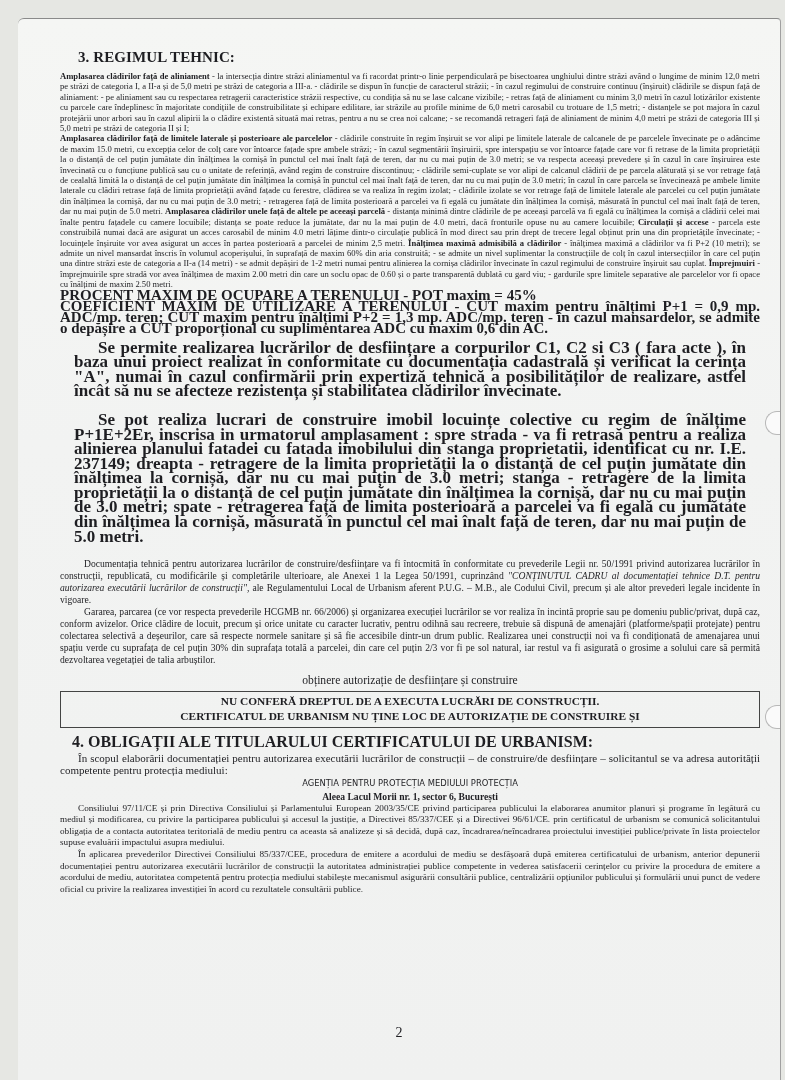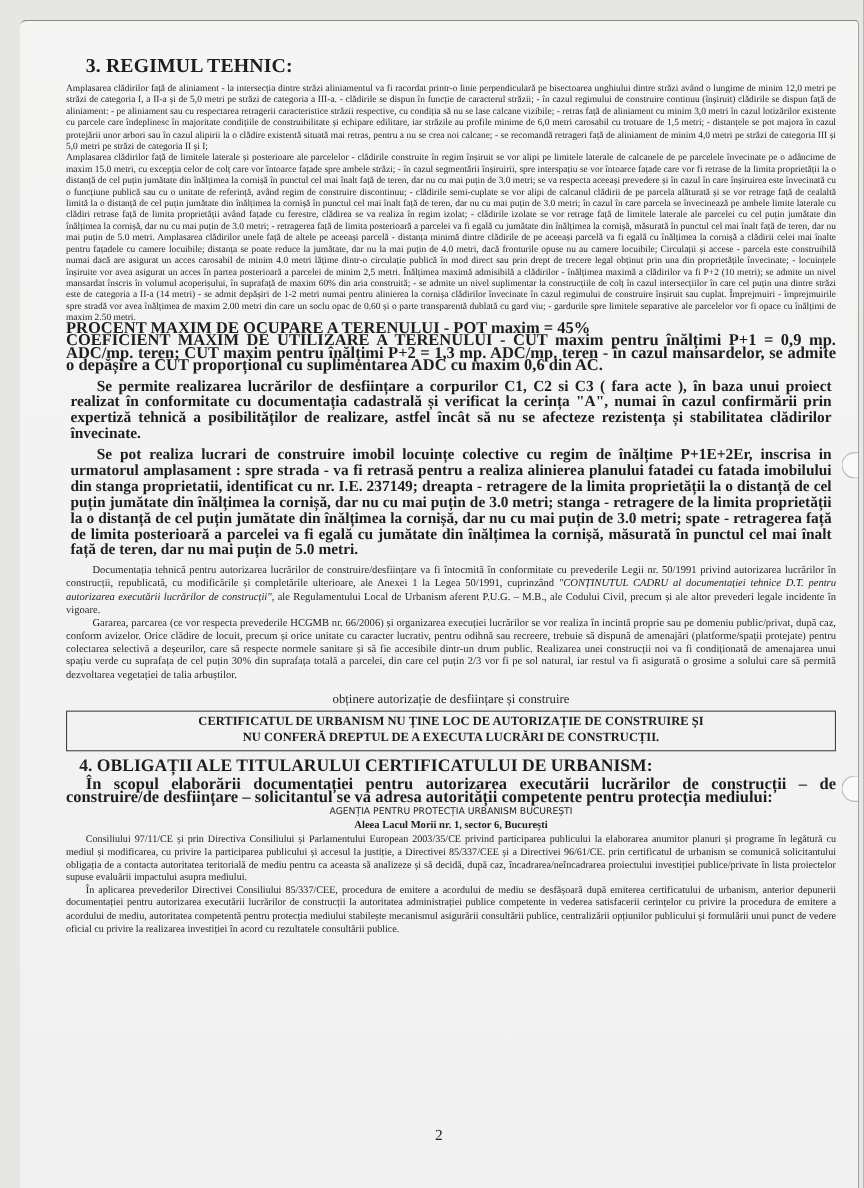--- a/index.html
+++ b/index.html
@@ -11,36 +11,36 @@
   }
   .sheet {
     position:absolute; left:18px; top:18px; width:762px; height:1062px;
     background:linear-gradient(180deg,#f5f6f4 0%,#f2f3f2 40%,#f0f1f0 100%);
     border-top:1px solid #8a8a8a; border-right:1px solid #a0a0a0;
     border-top-left-radius:6px; border-top-right-radius:4px;
   }
   .hole { position:absolute; right:0; width:14px; height:22px;
     border:1px solid #b8b8b8; border-right:none; border-radius:12px 0 0 12px; background:#fafafa; }
   .content { position:absolute; left:42px; top:30px; width:700px; }
-  h2.sec { font-size:18px; font-weight:bold; margin:0 0 5px 18px; letter-spacing:0.1px; }
+  h2.sec { font-size:15px; font-weight:bold; margin:0 0 5px 18px; letter-spacing:0.1px; }
   .small { font-size:8.6px; line-height:10.4px; text-align:justify; margin:0; }
-  .small b { font-weight:normal; }
+  .small b { font-weight:bold; }
   .stat { font-size:15px; line-height:11px; font-weight:bold; margin:0; }
-  .big { font-size:14px; line-height:14.6px; text-align:justify; margin:4px; text-indent:24px; font-weight:bold; }
+  .big { font-size:17px; line-height:14.6px; text-align:justify; margin:14px; text-indent:24px; font-weight:bold; }
   .mid { font-size:9.6px; line-height:11.9px; text-align:justify; margin:0; text-indent:24px;font-family:Liberation Serif, serif; }
   .mid i { font-style:italic; }
   .declared { text-align:center; margin:8px 0 0 0; }
   .declared .t1 { font-size:12.4px; font-weight:bold; line-height:15px; }
   .declared .t2 { font-size:11.6px; line-height:15px; }
   .boxed {
     margin:3px 0 0 0; border:1.3px solid #444; padding:2px 0 3px 0;
     text-align:center; font-weight:bold; font-size:11.4px; line-height:15px;
   }
   h2.sec4 { font-size:16px; font-weight:bold; margin:5px 0 2px 12px; }
-  .obl { font-size:15px; line-height:11.6px; font-weight:bold; text-align:justify; margin:0; text-indent:18px; }
+  .obl { font-size:11px; line-height:11.6px; font-weight:normal; text-align:justify; margin:0; text-indent:18px; }
   .agency { text-align:center; font-family:"DejaVu Sans", sans-serif; font-size:8.4px; line-height:13px; margin:0; }
   .addr { text-align:center; font-size:9.6px; font-weight:bold; line-height:13px; margin:0; }
   .body9 { font-size:9.2px; line-height:11.6px; text-align:justify; margin:0; text-indent:18px; }
   .pagenum { position:absolute; left:0; width:100%; top:1006px; text-align:center; font-size:14px; }
 </style>
 </head>
 <body>
 
 <div class="sheet">
   <div class="hole" style="top:686px;"></div>
@@ -60,26 +60,26 @@
     <p class="big">Se pot realiza lucrari de construire imobil locuințe colective cu regim de înălțime P+1E+2Er, inscrisa in urmatorul amplasament : spre strada - va fi retrasă pentru a realiza alinierea planului fatadei cu fatada imobilului din stanga proprietatii, identificat cu nr. I.E. 237149; dreapta - retragere de la limita proprietății la o distanță de cel puțin jumătate din înălțimea la cornișă, dar nu cu mai puțin de 3.0 metri; stanga - retragere de la limita proprietății la o distanță de cel puțin jumătate din înălțimea la cornișă, dar nu cu mai puțin de 3.0 metri; spate - retragerea față de limita posterioară a parcelei va fi egală cu jumătate din înălțimea la cornișă, măsurată în punctul cel mai înalt față de teren, dar nu mai puțin de 5.0 metri.</p>
 
     <p class="mid" style="margin-top:3px;"><span>Documentația tehnică pentru autorizarea lucrărilor de construire/desființare va fi întocmită în conformitate cu prevederile Legii nr. 50/1991 privind autorizarea lucrărilor în construcții, republicată, cu modificările și completările ulterioare, ale Anexei 1 la Legea 50/1991, cuprinzând </span><i>"CONȚINUTUL CADRU al documentației tehnice D.T. pentru autorizarea executării lucrărilor de construcții"</i><span>, ale Regulamentului Local de Urbanism aferent P.U.G. – M.B., ale Codului Civil, precum și ale altor prevederi legale incidente în vigoare.</span></p>
     <p class="mid">Gararea, parcarea (ce vor respecta prevederile HCGMB nr. 66/2006) și organizarea execuției lucrărilor se vor realiza în incintă proprie sau pe domeniu public/privat, după caz, conform avizelor. Orice clădire de locuit, precum și orice unitate cu caracter lucrativ, pentru odihnă sau recreere, trebuie să dispună de amenajări (platforme/spații protejate) pentru colectarea selectivă a deșeurilor, care să respecte normele sanitare și să fie accesibile dintr-un drum public. Realizarea unei construcții noi va fi condiționată de amenajarea unui spațiu verde cu suprafața de cel puțin 30% din suprafața totală a parcelei, din care cel puțin 2/3 vor fi pe sol natural, iar restul va fi asigurată o grosime a solului care să permită dezvoltarea vegetației de talia arbuștilor.</p>
 
     <div class="declared">
       <div class="t2">obținere autorizație de desființare și construire</div>
     </div>
 
     <div class="boxed">
+      <div>NU CONFERĂ DREPTUL DE A EXECUTA LUCRĂRI DE CONSTRUCȚII.</div>
       <div>CERTIFICATUL DE URBANISM NU ȚINE LOC DE AUTORIZAȚIE DE CONSTRUIRE ȘI</div>
-      <div>NU CONFERĂ DREPTUL DE A EXECUTA LUCRĂRI DE CONSTRUCȚII.</div>
     </div>
 
     <h2 class="sec4">4. OBLIGAȚII ALE TITULARULUI CERTIFICATULUI DE URBANISM:</h2>
     <p class="obl">În scopul elaborării documentației pentru autorizarea executării lucrărilor de construcții – de construire/de desființare – solicitantul se va adresa autorității competente pentru protecția mediului:</p>
-    <p class="agency">AGENȚIA PENTRU PROTECȚIA URBANISM BUCUREȘTI</p>
+    <p class="agency">AGENȚIA PENTRU PROTECȚIA MEDIULUI PROTECȚIA</p>
     <p class="addr">Aleea Lacul Morii nr. 1, sector 6, București</p>
     <p class="body9">Consiliului 97/11/CE și prin Directiva Consiliului și Parlamentului European 2003/35/CE privind participarea publicului la elaborarea anumitor planuri și programe în legătură cu mediul și modificarea, cu privire la participarea publicului și accesul la justiție, a Directivei 85/337/CEE și a Directivei 96/61/CE. prin certificatul de urbanism se comunică solicitantului obligația de a contacta autoritatea teritorială de mediu pentru ca aceasta să analizeze și să decidă, după caz, încadrarea/neîncadrarea proiectului investiției publice/private în lista proiectelor supuse evaluării impactului asupra mediului.</p>
     <p class="body9">În aplicarea prevederilor Directivei Consiliului 85/337/CEE, procedura de emitere a acordului de mediu se desfășoară după emiterea certificatului de urbanism, anterior depunerii documentației pentru autorizarea executării lucrărilor de construcții la autoritatea administrației publice competente in vederea satisfacerii cerințelor cu privire la procedura de emitere a acordului de mediu, autoritatea competentă pentru protecția mediului stabilește mecanismul asigurării consultării publice, centralizării opțiunilor publicului și formulării unui punct de vedere oficial cu privire la realizarea investiției în acord cu rezultatele consultării publice.</p>
   </div>
 
   <div class="pagenum">2</div>
 </div>
 
 </body></html>

